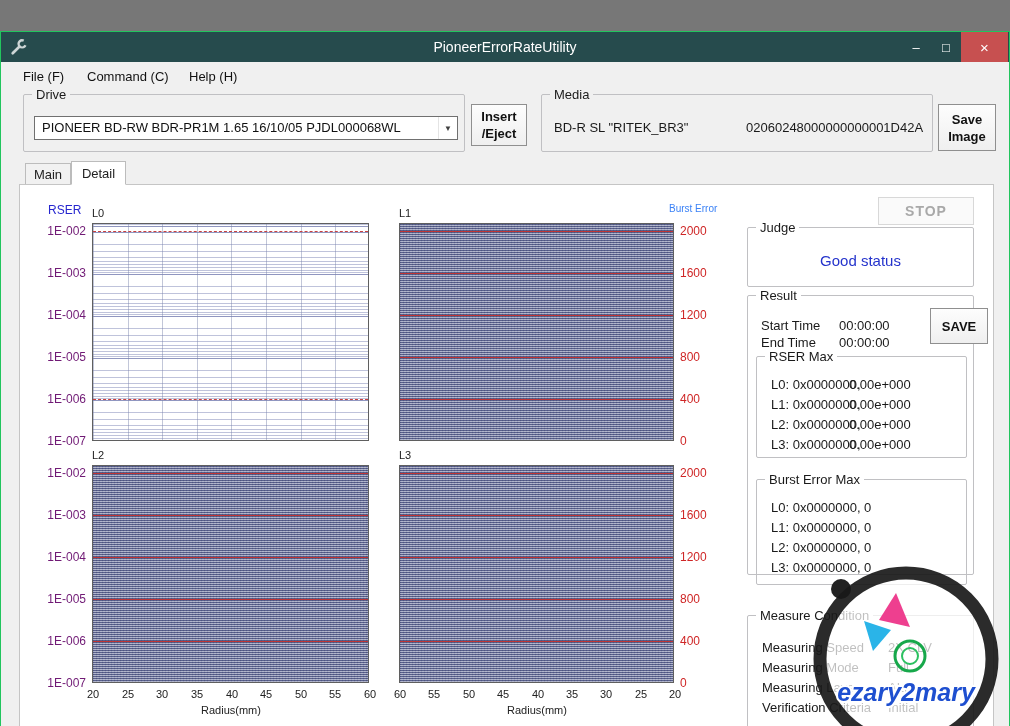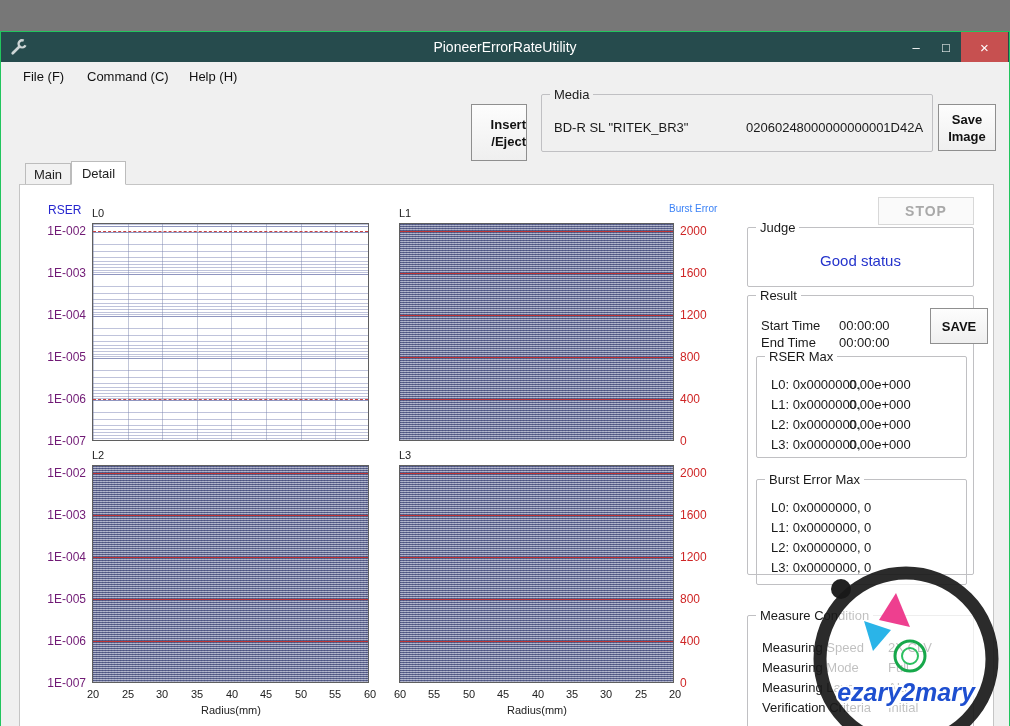--- a/index.html
+++ b/index.html
@@ -82,22 +82,29 @@
       <div class="cap-btn">–</div>
       <div class="cap-btn">□</div>
       <div class="cap-btn cap-close">×</div>
     </div>
   </div>
 
   <span class="menu-item" style="left:22px">File (F)</span>
   <span class="menu-item" style="left:86px">Command (C)</span>
   <span class="menu-item" style="left:188px">Help (H)</span>
 
-
-  <div class="btn2" style="left:470px;top:72px;width:56px;height:57px;align-items:flex-end;">
+  <div class="gbox" style="left:22px;top:62px;width:442px;height:58px;">
+    <span class="glabel on-gray">Drive</span>
+    <div class="combo">
+      <span class="combo-text">PIONEER BD-RW BDR-PR1M  1.65 16/10/05  PJDL000068WL</span>
+      <span class="combo-arrow">▼</span>
+    </div>
+  </div>
+
+  <div class="btn2" style="left:470px;top:72px;width:56px;height:42px;">
     <span>Insert</span>
     <span>/Eject</span>
   </div>
 
   <div class="gbox" style="left:540px;top:62px;width:392px;height:58px;">
     <span class="glabel on-gray">Media</span>
     <span class="kv-key" style="left:12px;top:25px;">BD-R SL "RITEK_BR3"</span>
     <span class="kv-key" style="left:204px;top:25px;">02060248000000000001D42A</span>
   </div>
 

